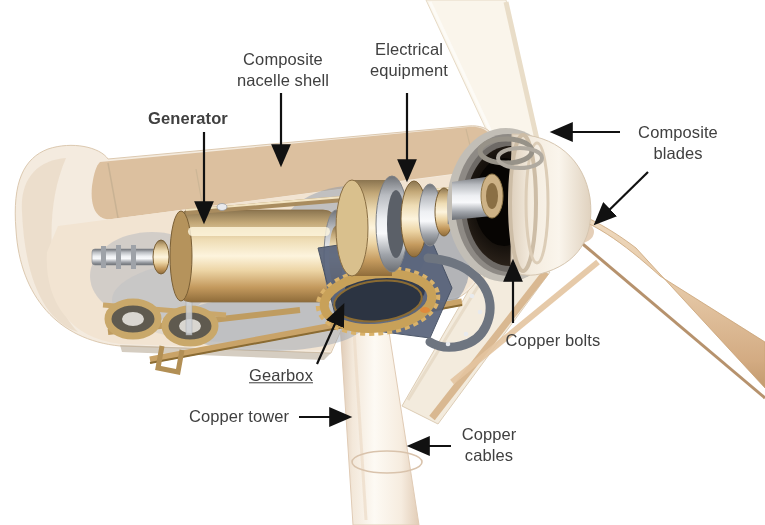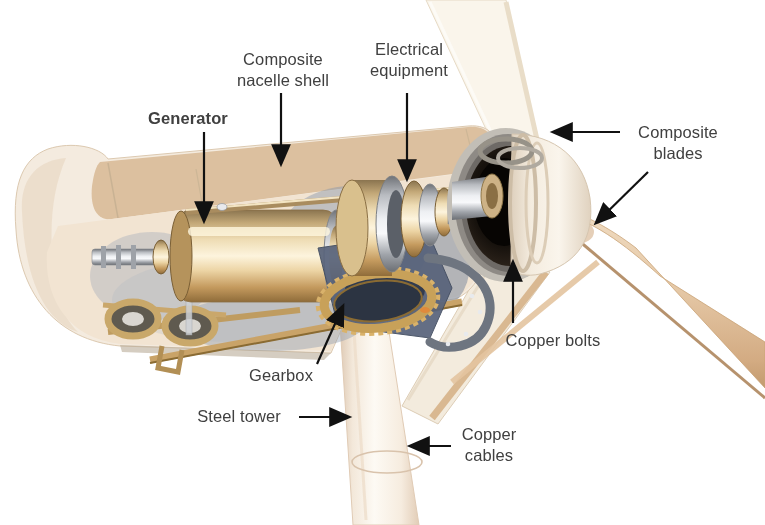--- a/index.html
+++ b/index.html
@@ -227,17 +227,17 @@
   </svg>
 
   <div class="lbl" style="left:188px;top:119px;font-weight:bold;">Generator</div>
   <div class="lbl" style="left:283px;top:70px;">Composite
 nacelle shell</div>
   <div class="lbl" style="left:409px;top:60px;">Electrical
 equipment</div>
   <div class="lbl" style="left:678px;top:143px;">Composite
 blades</div>
   <div class="lbl" style="left:553px;top:341px;">Copper bolts</div>
-  <div class="lbl" style="left:281px;top:376px;">Gearbox</div>
-  <div class="lbl" style="left:239px;top:417px;">Steel tower</div>
+  <div class="lbl" style="left:281px;top:376px;text-decoration:underline;">Gearbox</div>
+  <div class="lbl" style="left:239px;top:417px;">Copper tower</div>
   <div class="lbl" style="left:489px;top:445px;">Copper
 cables</div>
 </div>
 
 </body></html>

